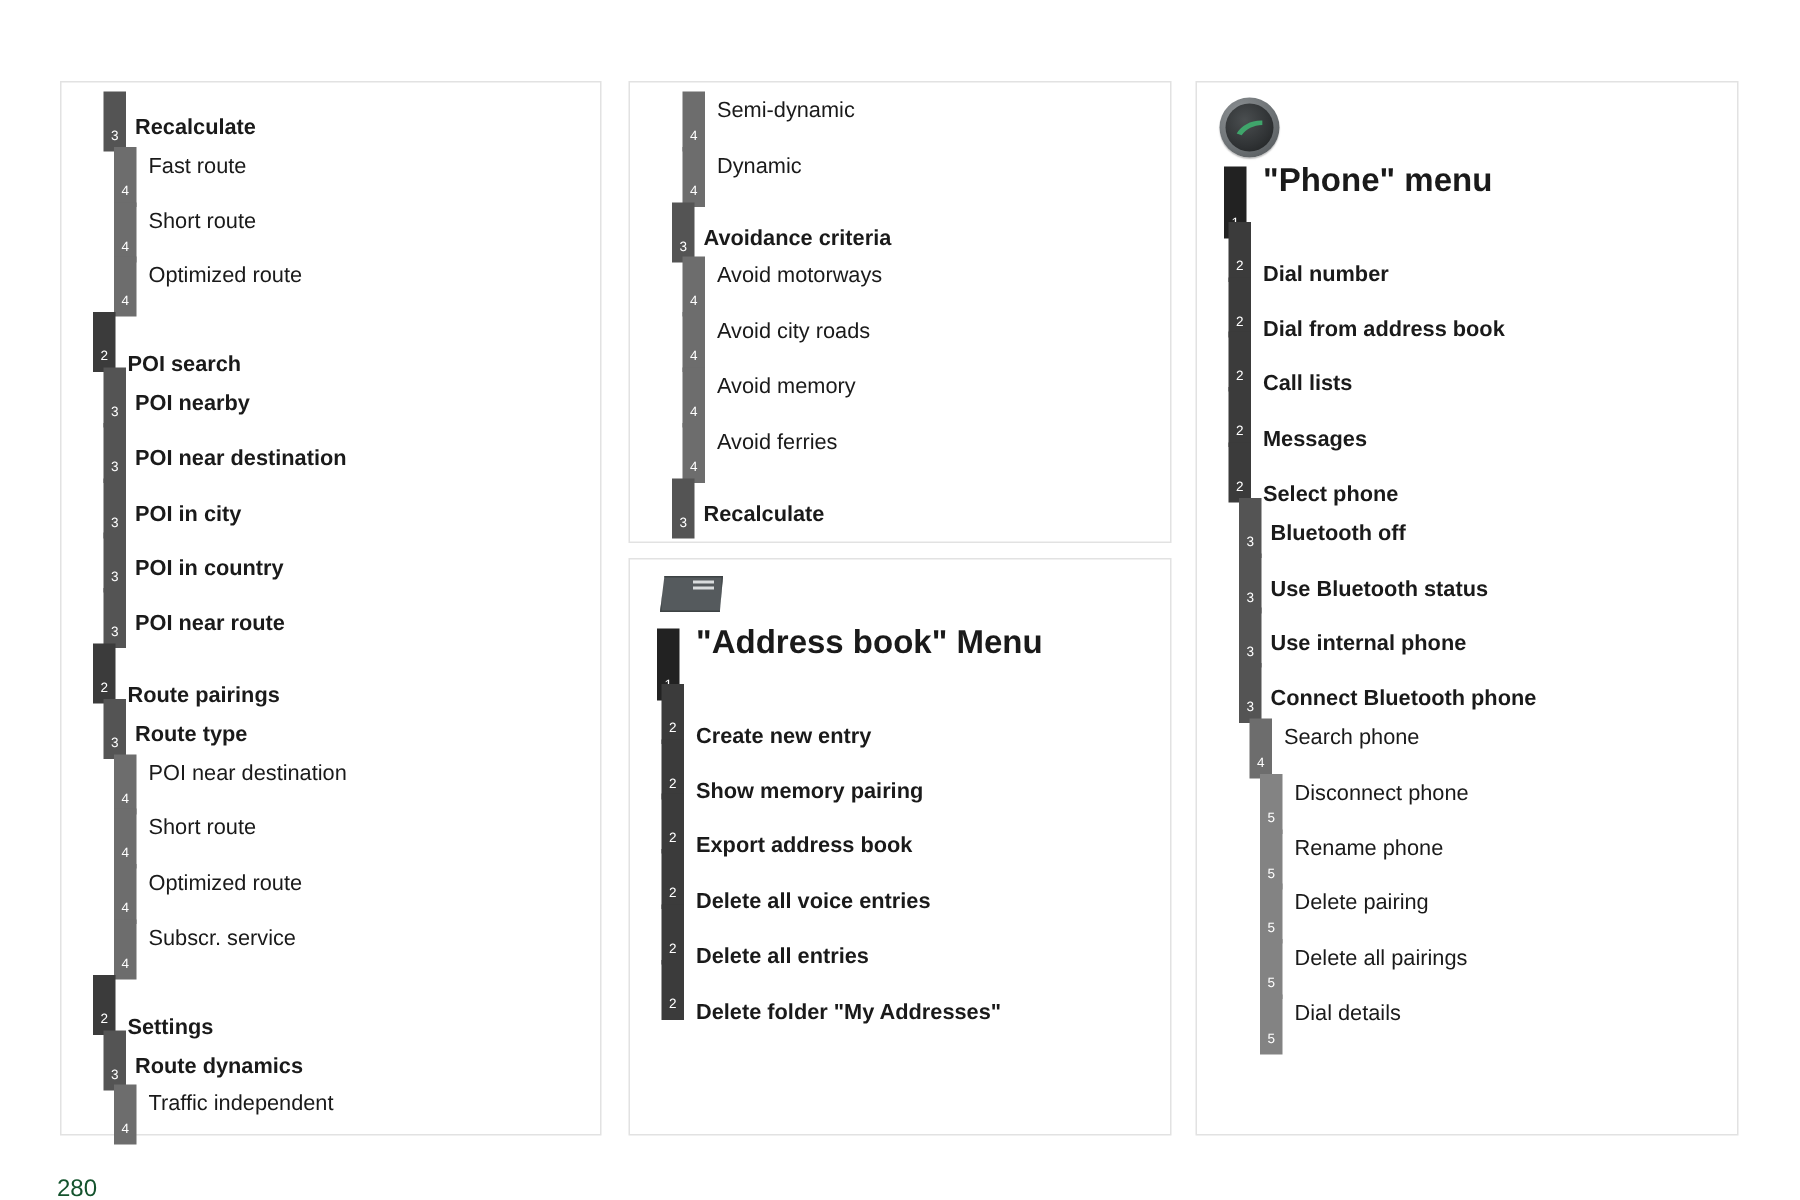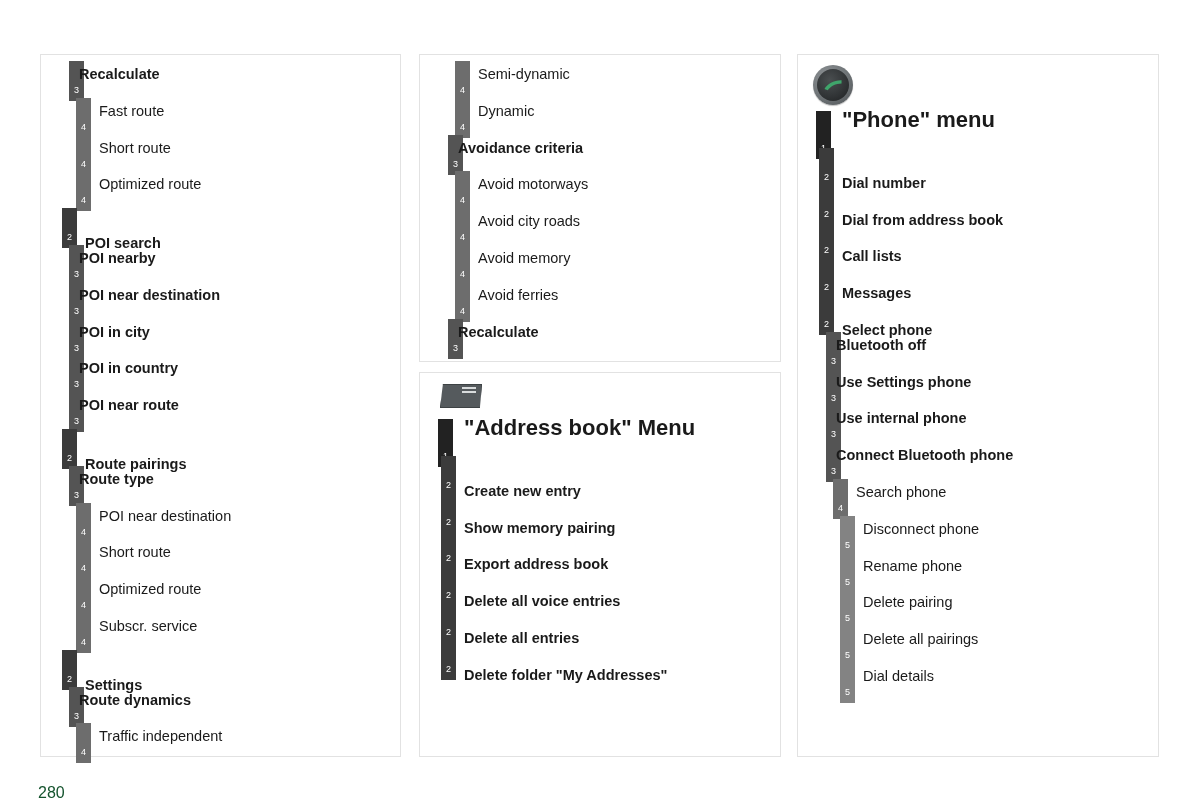--- a/index.html
+++ b/index.html
@@ -85,21 +85,21 @@
   .lv5 .lvl-bar { background: #838383; }
 
   .lv1 .lvl-bar { left: 0px; }
   .lv2 .lvl-bar { left: 3px; }
   .lv3 .lvl-bar { left: 10px; }
   .lv4 .lvl-bar { left: 17px; }
   .lv5 .lvl-bar { left: 24px; }
 
   .lv1 .row-label { left: 26px; font-weight: bold; font-size: 22px; top: 2px; }
   .lv2 .row-label { left: 26px; font-weight: bold; margin-top: 22px; }
-  .lv3 .row-label { left: 20px; font-weight: bold; }
+  .lv3 .row-label { left: 31px; font-weight: bold; margin-top: 11px; }
   .lv4 .row-label { left: 40px; font-weight: normal; }
   .lv5 .row-label { left: 47px; font-weight: normal; }
 
   
   #rows-nav-left  { left: 18px; top: 4px; }
   #rows-nav-mid   { left: 18px; top: 4px; }
   #rows-address   { left: 18px; top: 44px; }
   #rows-phone     { left: 18px; top: 54px; }
 
   
@@ -459,21 +459,21 @@
           <div class="row lv3">
             <div class="lvl-bar">
               <span>3</span>
             </div>
             <div class="row-label">Bluetooth off</div>
           </div>
           <div class="row lv3">
             <div class="lvl-bar">
               <span>3</span>
             </div>
-            <div class="row-label">Use Settings phone</div>
+            <div class="row-label">Use Bluetooth status</div>
           </div>
           <div class="row lv3">
             <div class="lvl-bar">
               <span>3</span>
             </div>
             <div class="row-label">Use internal phone</div>
           </div>
           <div class="row lv3">
             <div class="lvl-bar">
               <span>3</span>

